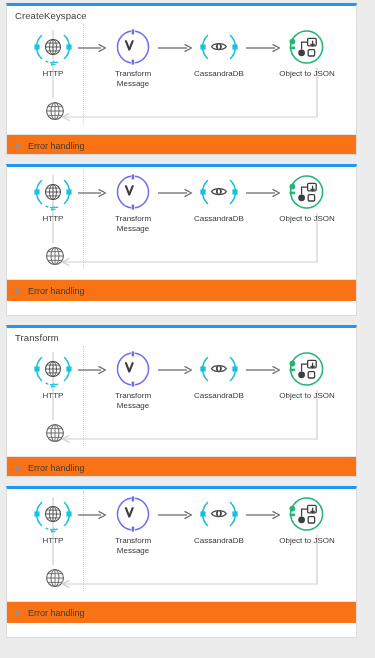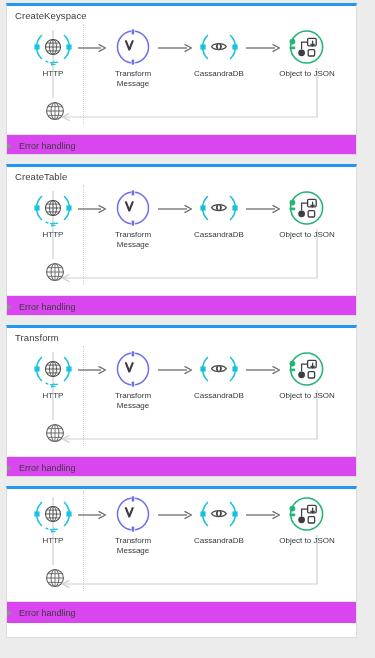--- a/index.html
+++ b/index.html
@@ -101,24 +101,25 @@
     position: absolute;
     left: 30px;
     top: 78px;
     width: 36px;
     text-align: center;
   }
 
   
   .error-bar {
     border-top: 1px solid #e6e6e6;
-    background: #d946ef;
+    background: #f97316;
     height: 22px;
     display: flex;
     align-items: center;
+    padding-left: 9px;
     box-sizing: border-box;
   }
   .error-bar .tri {
     width: 0;
     height: 0;
     border-left: 5px solid #8f8f8f;
     border-top: 3.5px solid transparent;
     border-bottom: 3.5px solid transparent;
     margin-right: 7px;
   }
@@ -256,21 +257,20 @@
     <line x1="12" y1="2.8" x2="12" y2="21.2" stroke="#6b6b6b" stroke-width="1"></line>
   </svg></div>
         </div>
       </div>
       <div class="error-bar">
         <span class="tri"></span>
         <span class="eh-label">Error handling</span>
       </div>
     </div>
     <div class="flow-panel">
-      <div class="flow-title">CreateTable</div>
       <div class="canvas">
         <svg class="return-path" width="375" height="112" viewBox="0 0 375 112">
     <path d="M 310 46 L 310 95 L 56 95" fill="none" stroke="#cfcfcf" stroke-width="1.2"></path>
     <path d="M 62 91.6 L 55.5 95 L 62 98.4" fill="none" stroke="#cfcfcf" stroke-width="1.2" stroke-linecap="round" stroke-linejoin="round"></path>
     <path d="M 46 8 L 46 76" fill="none" stroke="#cfcfcf" stroke-width="1.2"></path>
   </svg>
         <div class="source-divider"></div>
         <div class="connector" style="left: 70px; top: 21px;">
           <svg width="30" height="10" viewBox="0 0 30 10">
     <line x1="1" y1="5" x2="24" y2="5" stroke="#6d6d6d" stroke-width="1.3"></line>

